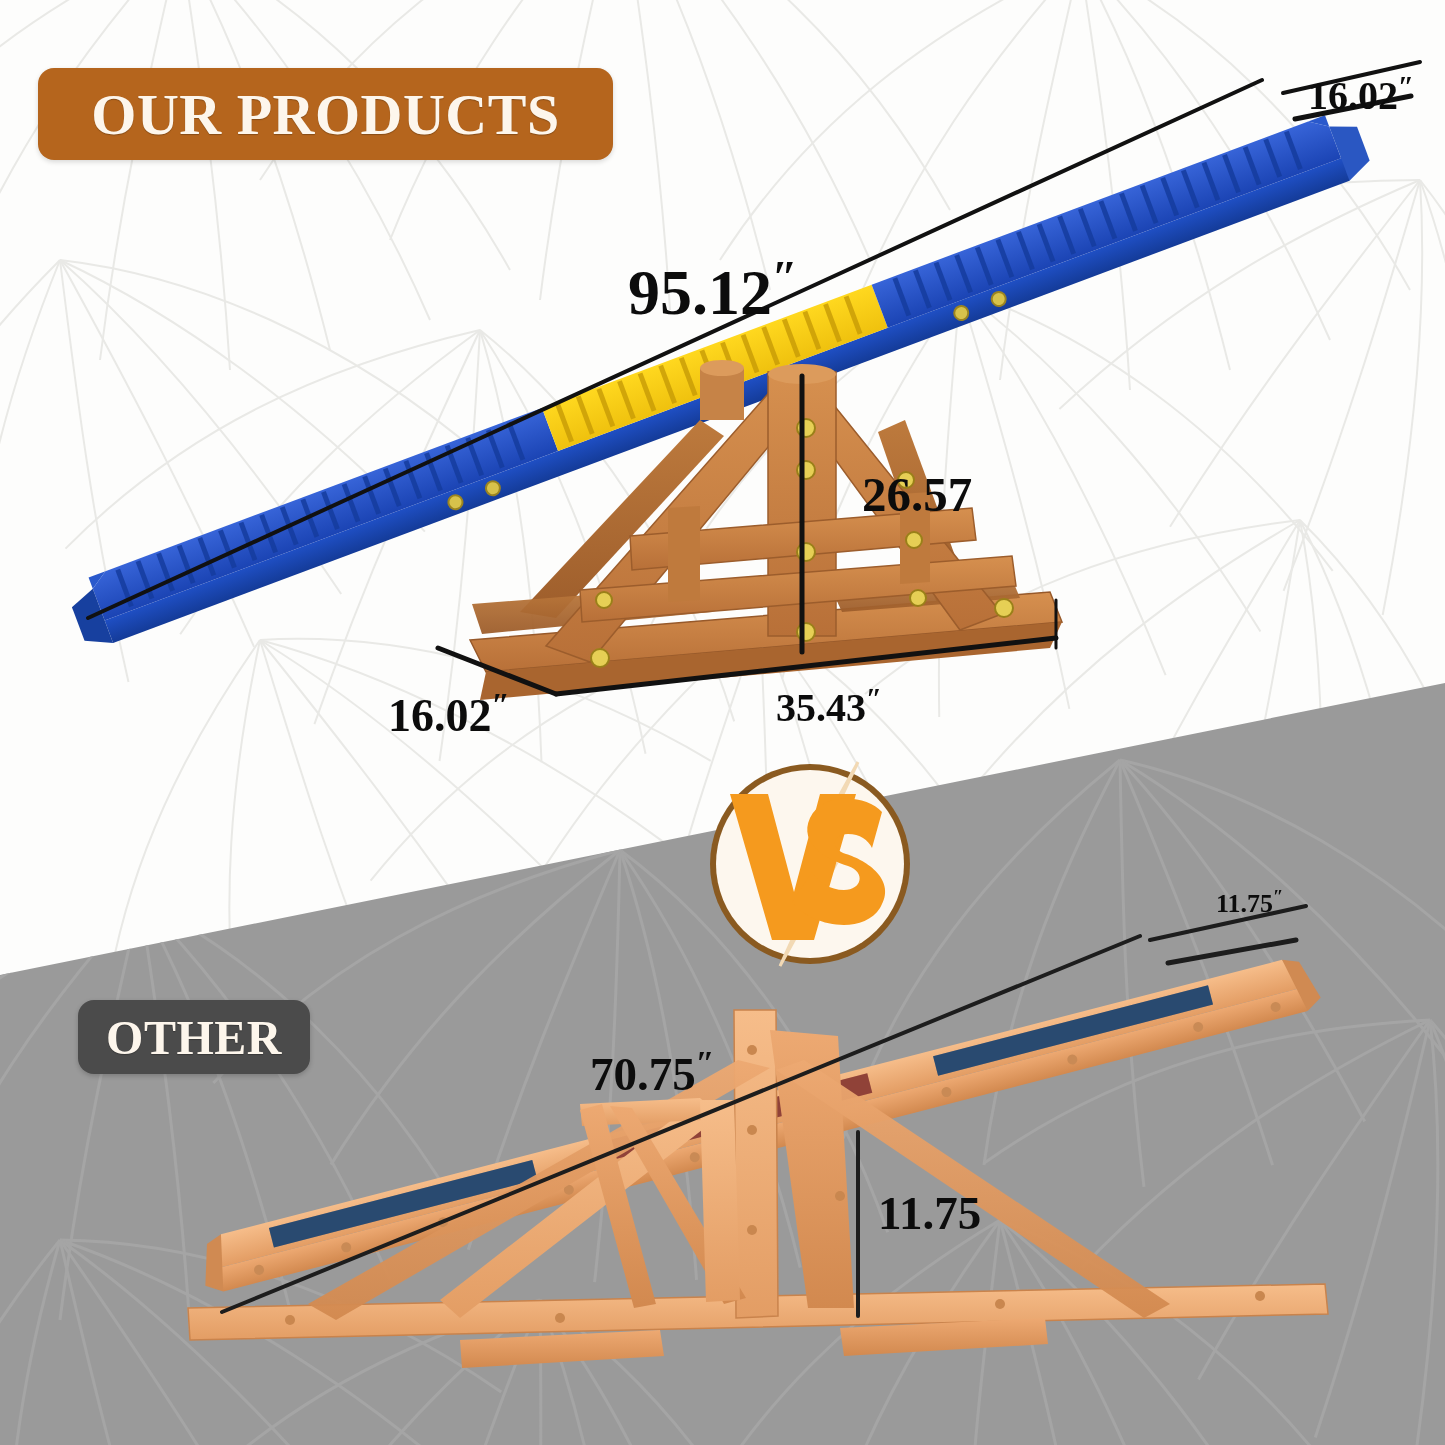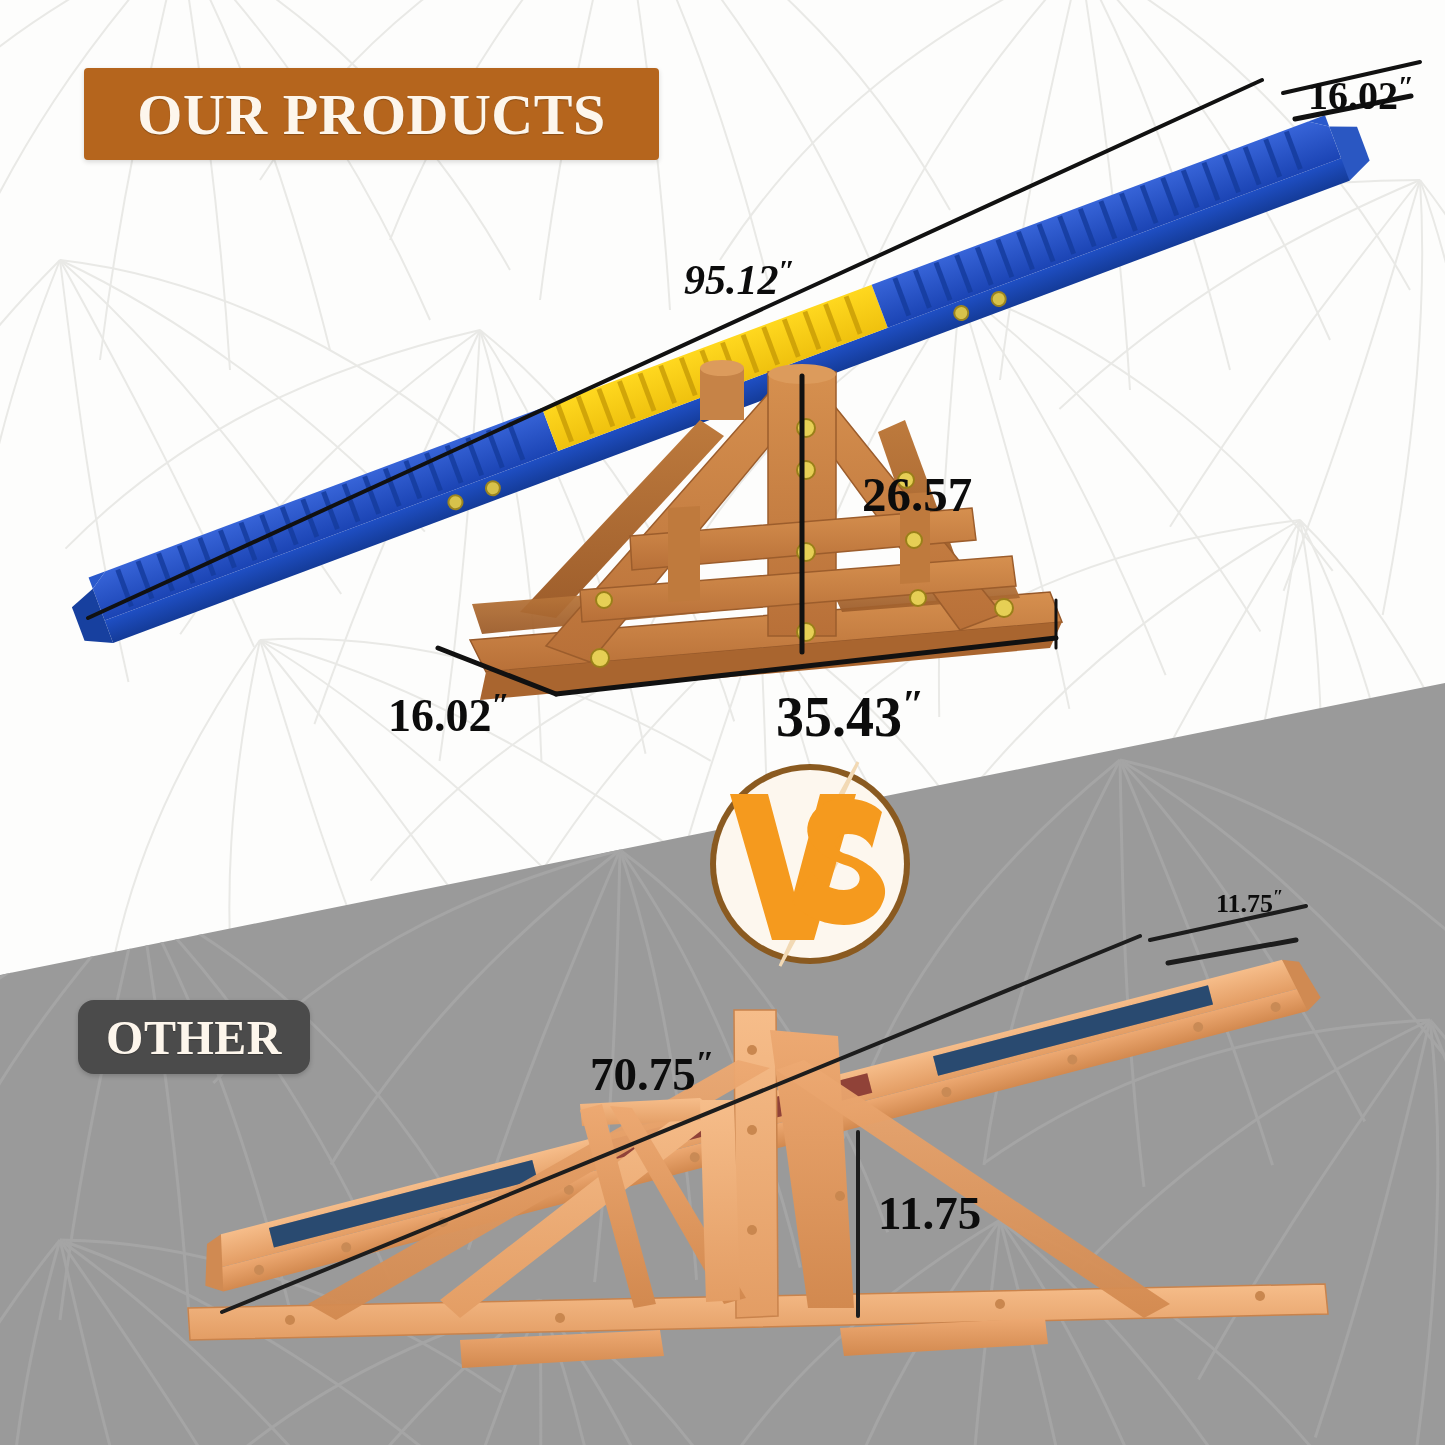--- a/index.html
+++ b/index.html
@@ -22,41 +22,40 @@
 
   
   .badge{
     position:absolute;display:flex;align-items:center;justify-content:center;
     border-radius:16px;letter-spacing:.5px;
     font-weight:700;color:#fdf6ec;
     text-shadow:0 1px 1px rgba(0,0,0,.25);
   }
   #badge-products{
     left:38px;top:68px;width:575px;height:92px;
-    background:#b5651d;font-size:58px;border-radius:4px;
+    background:#b5651d;font-size:58px;border-radius:16px;
     box-shadow:0 2px 5px rgba(0,0,0,.15);
-    margin-left:46px;
   }
   #badge-other{
     left:78px;top:1000px;width:232px;height:74px;
     background:#4b4b4b;font-size:48px;border-radius:16px;
     box-shadow:0 2px 5px rgba(0,0,0,.2);
   }
 
   
   .dim{
     position:absolute;font-family:"Liberation Serif", serif;
     font-weight:700;color:#0c0c0c;white-space:nowrap;line-height:1;text-align:right;
   }
   .dim .pr{font-size:.72em;vertical-align:.46em;letter-spacing:-.04em;}
-  #dim-length-top{left:684px;top:255px;font-size:42px;font-style:italic;}
+  #dim-length-top{left:628px;top:255px;font-size:64px;}
   #dim-width-top{left:1308px;top:72px;font-size:40px;}
   #dim-height-top{left:862px;top:470px;font-size:49px;}
   #dim-base-w-top{left:388px;top:688px;font-size:46px;}
-  #dim-base-l-top{left:776px;top:684px;font-size:56px;}
+  #dim-base-l-top{left:776px;top:684px;font-size:40px;}
   #dim-length-bot{left:590px;top:1046px;font-size:47px;}
   #dim-width-bot{left:1216px;top:888px;font-size:26px;}
   #dim-height-bot{left:878px;top:1190px;font-size:47px;}
 
   
   .lines{position:absolute;inset:0;pointer-events:none;}
 
   
   #vs-badge{
     position:absolute;left:706px;top:760px;width:208px;height:208px;

